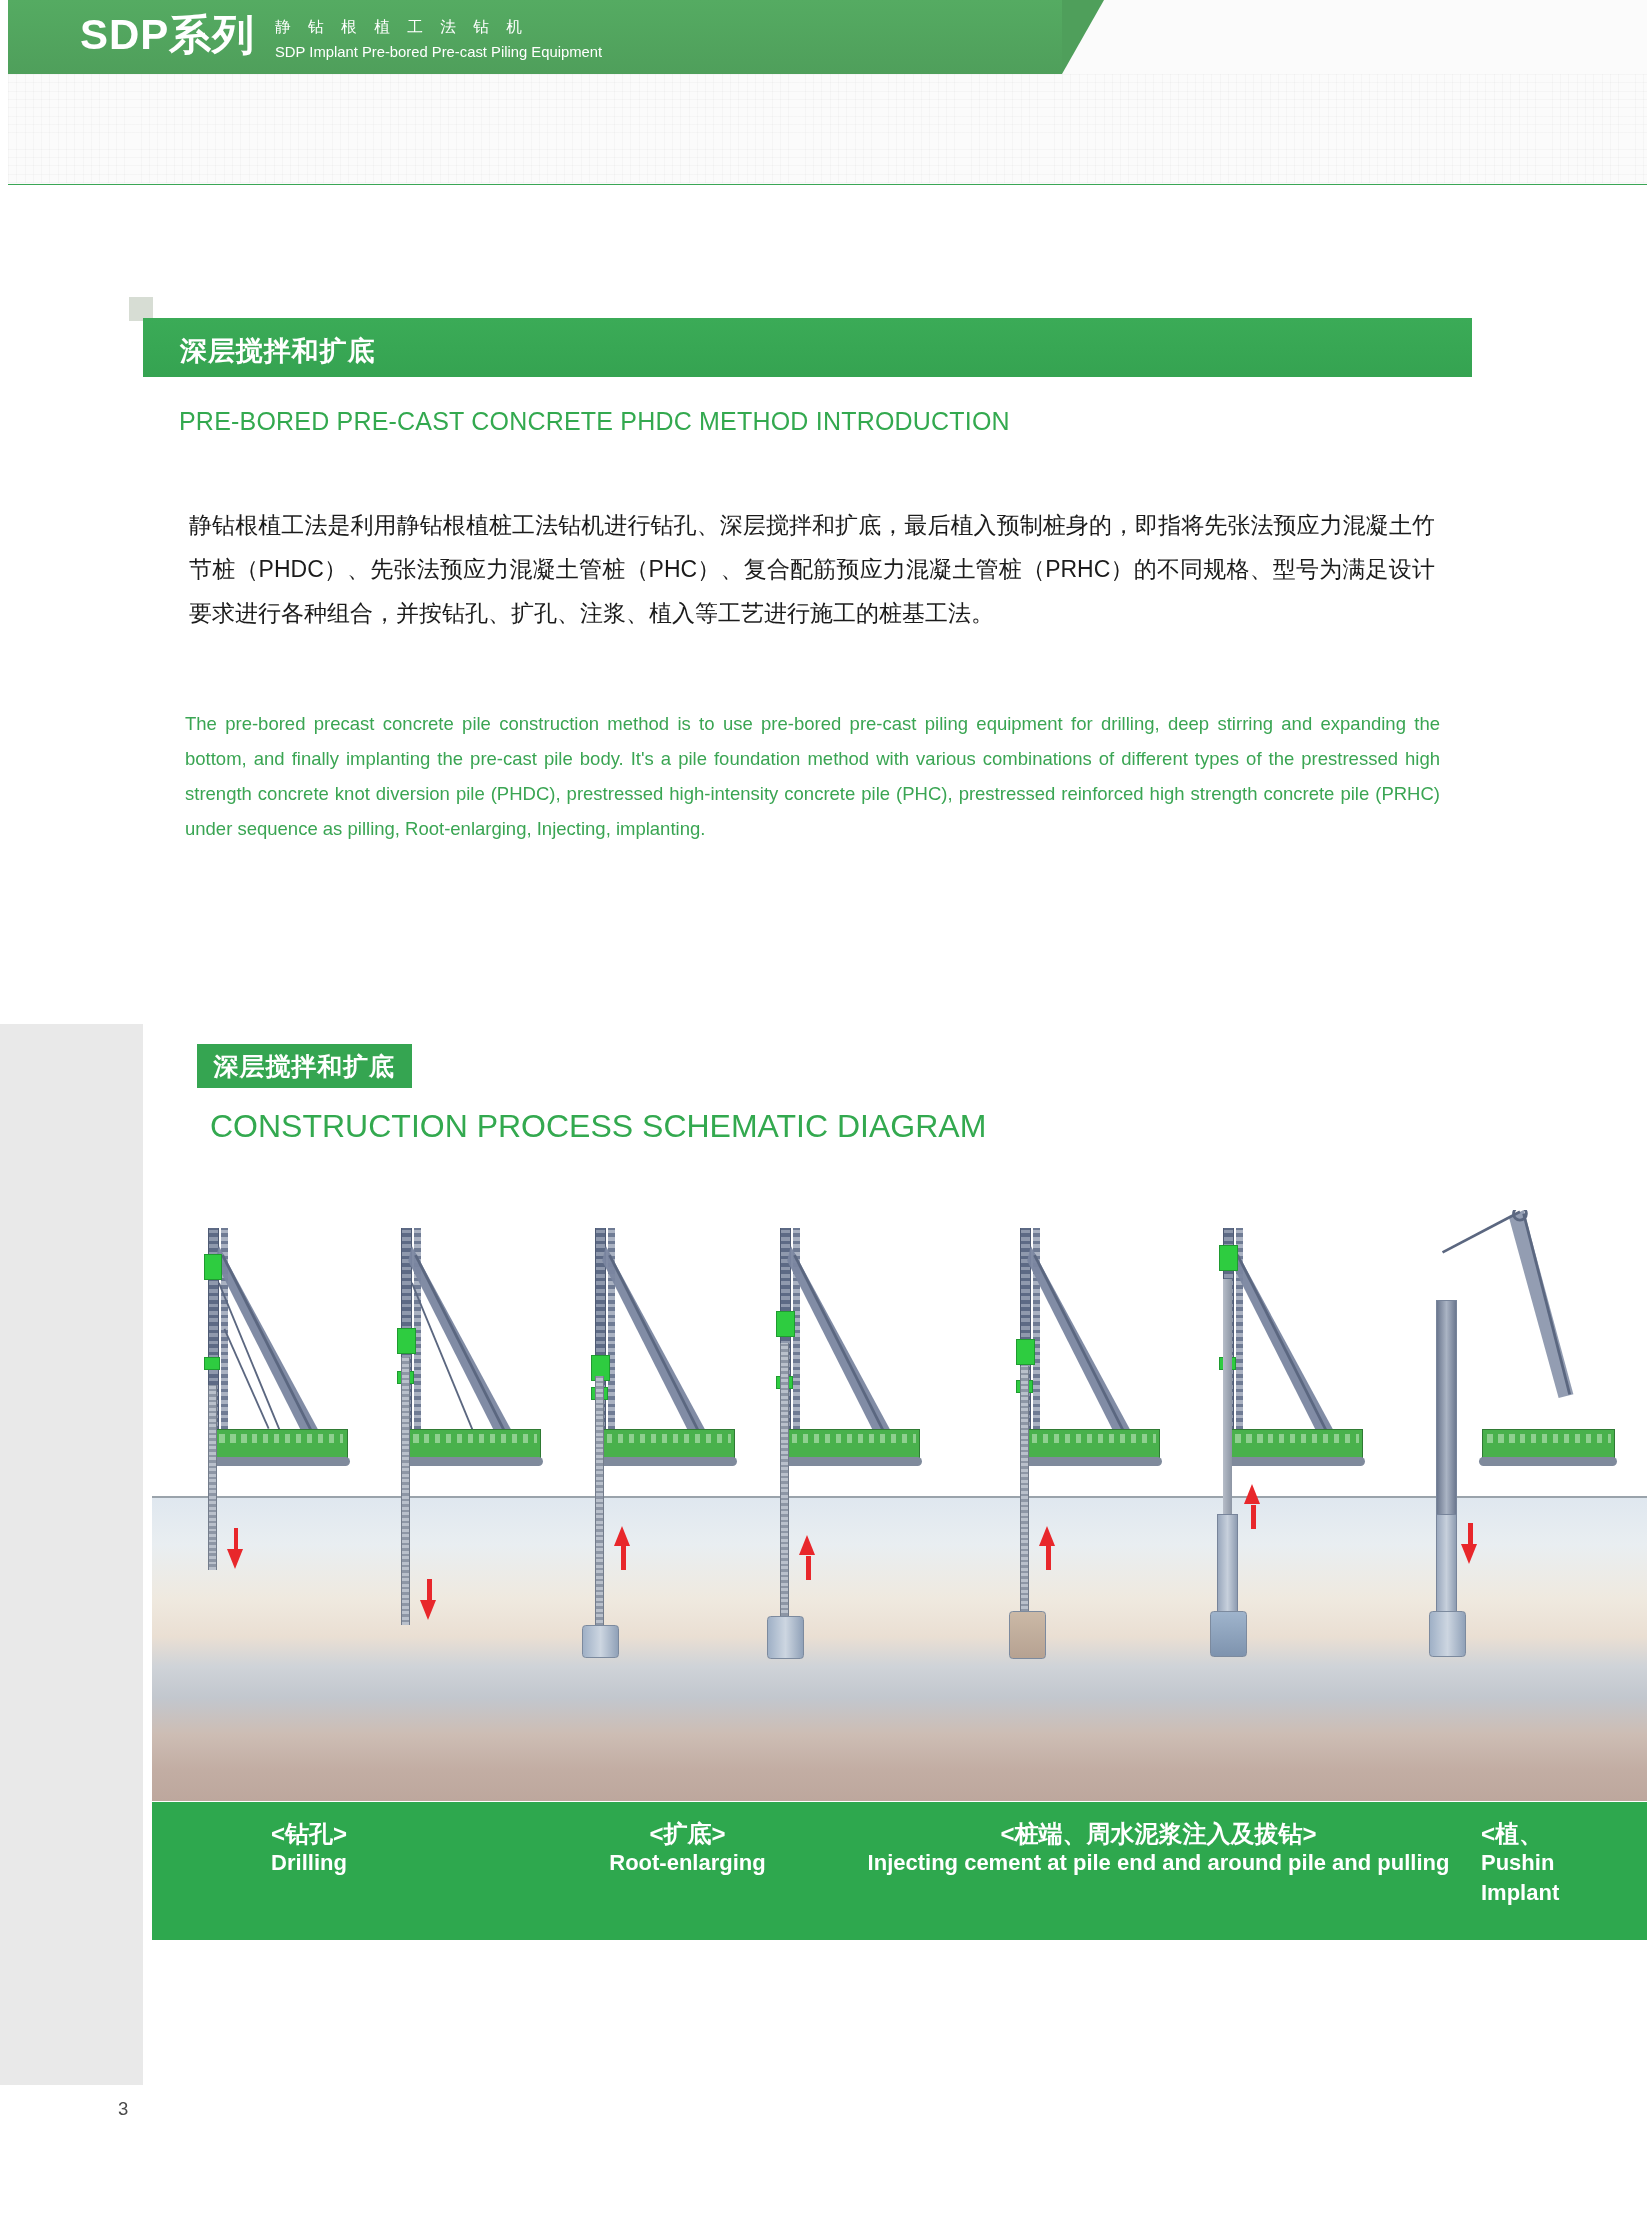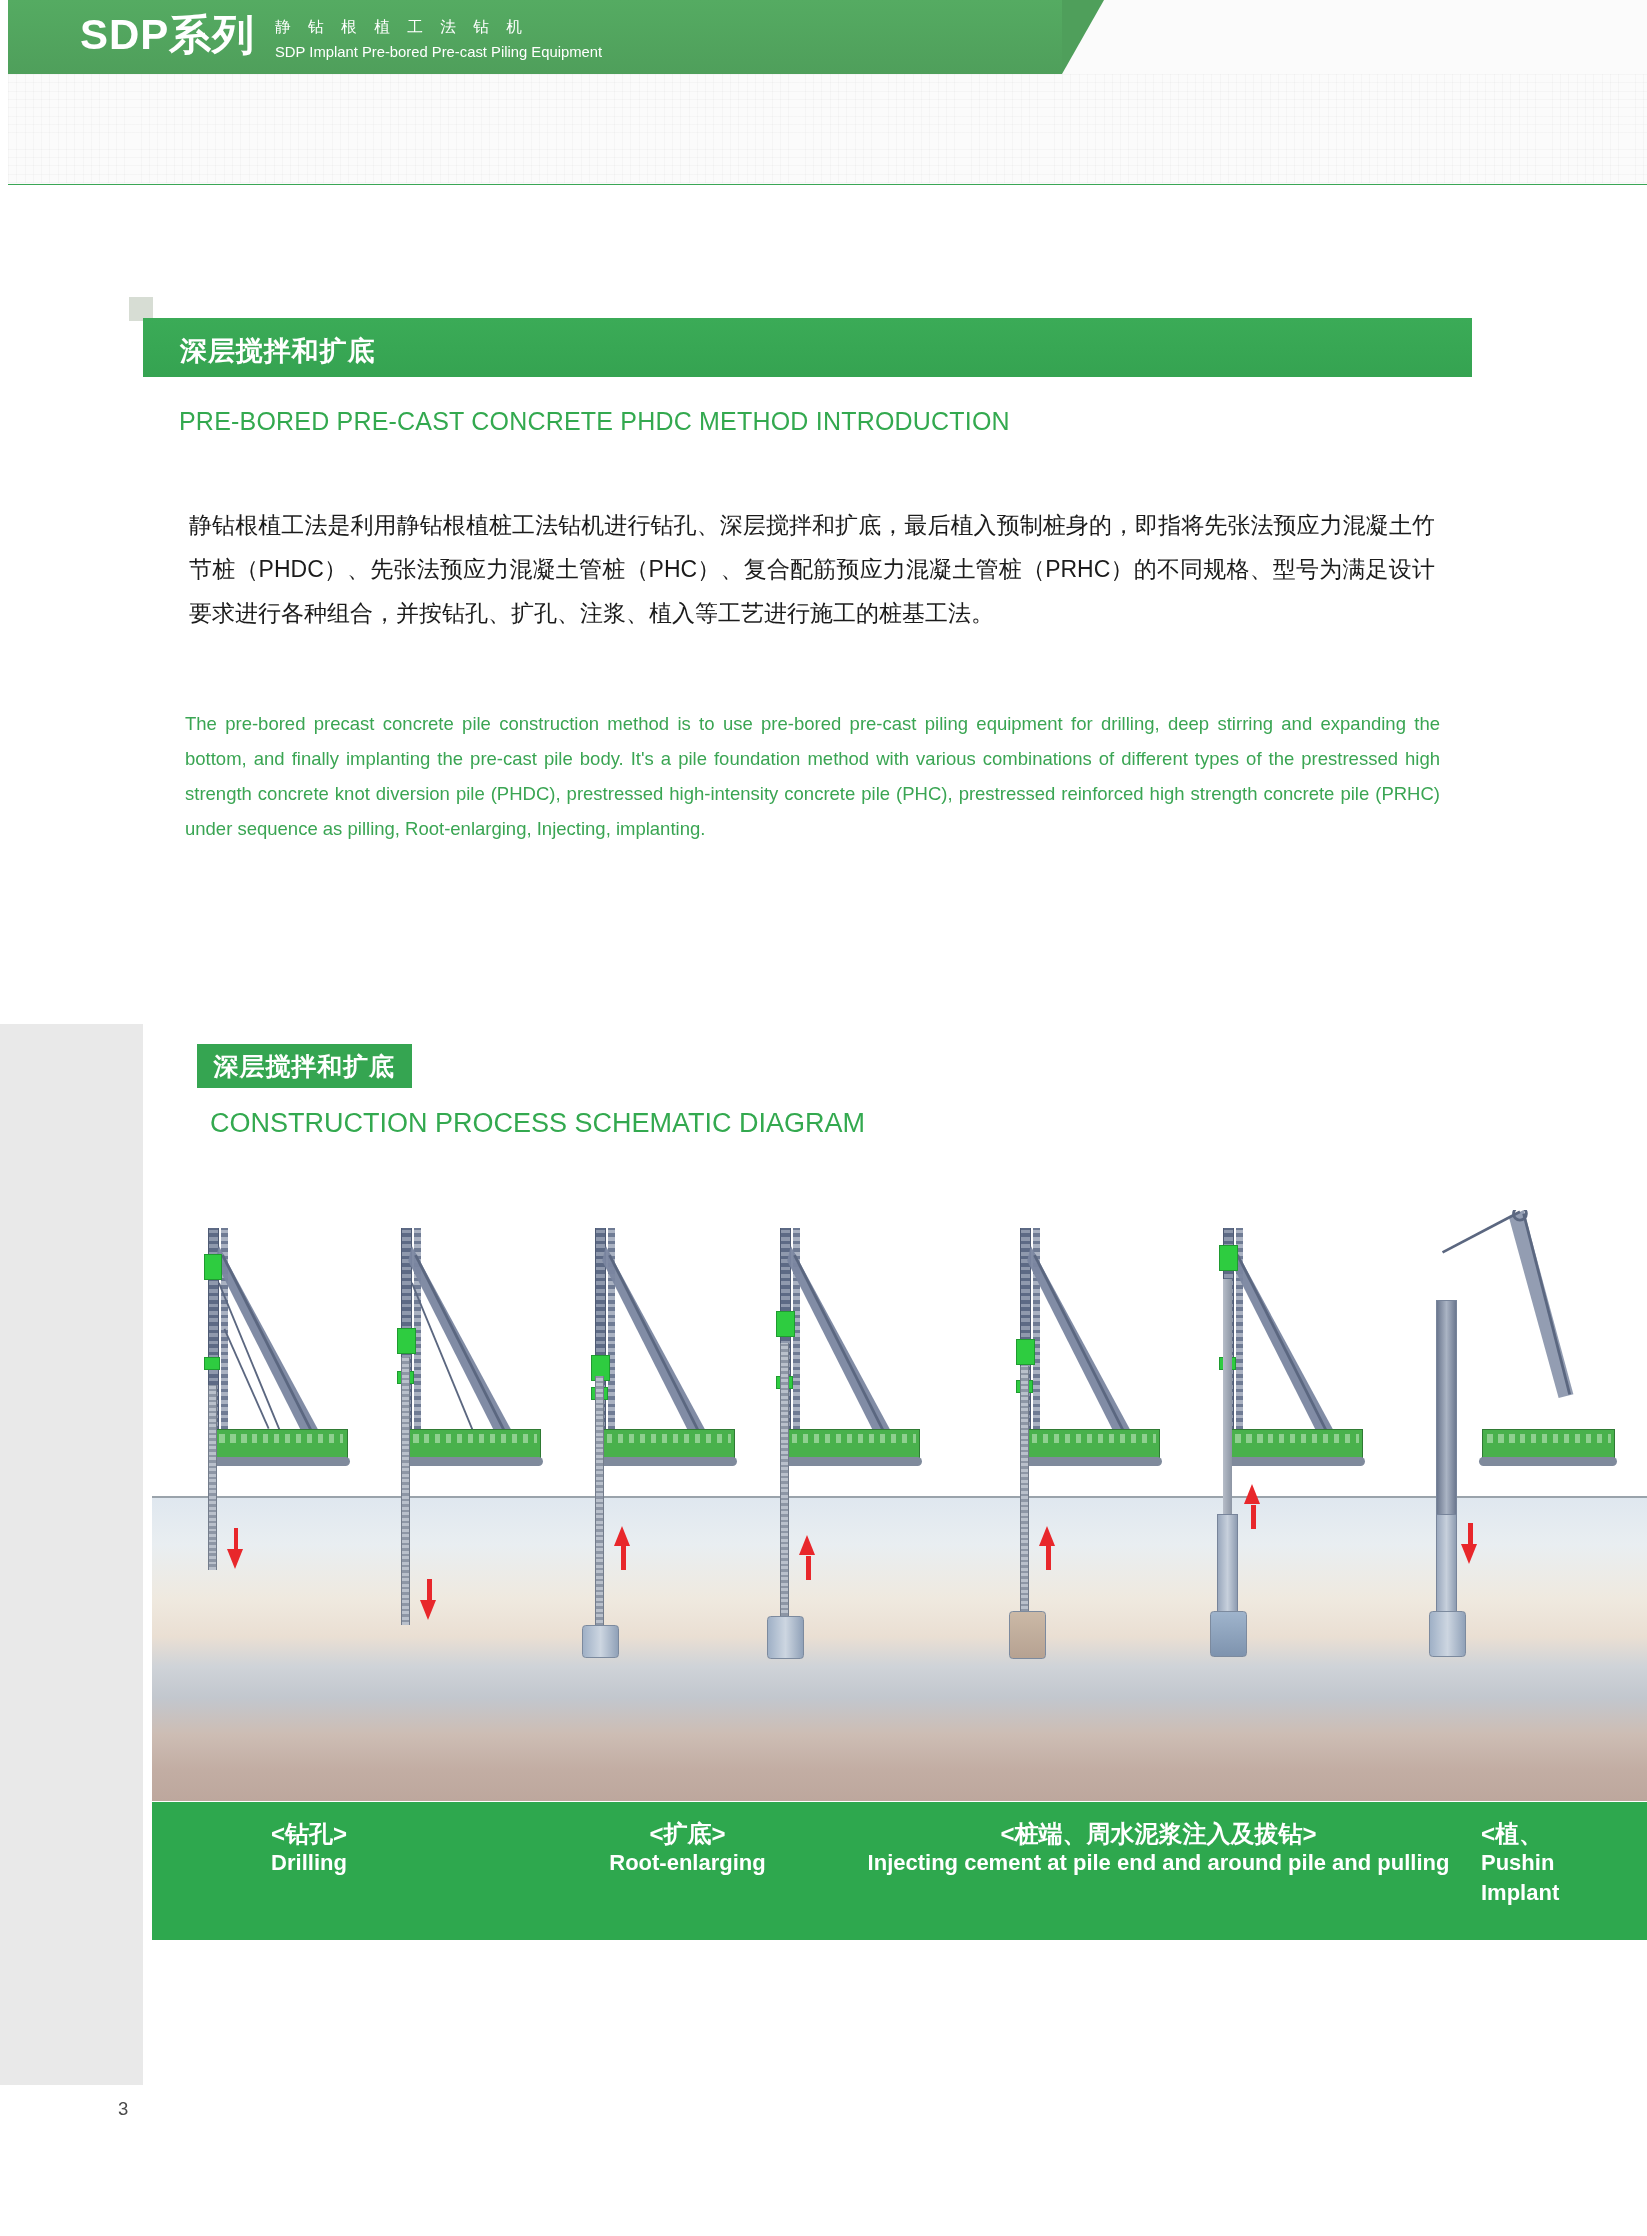--- a/index.html
+++ b/index.html
@@ -147,21 +147,21 @@
     color:#ffffff;
     font-size:25px;
     font-weight:bold;
     line-height:44px;
     letter-spacing:0.9px;
     white-space:nowrap;
   }
   .sec2-sub {
     position:absolute;
     left:210px; top:1108px;
-    font-size:27px;
+    font-size:32px;
     color:#33a94f;
     white-space:nowrap;
   }
 
   
   .illus {
     position:absolute;
     left:152px; top:1191px;
     width:1495px; height:609px;
   }

